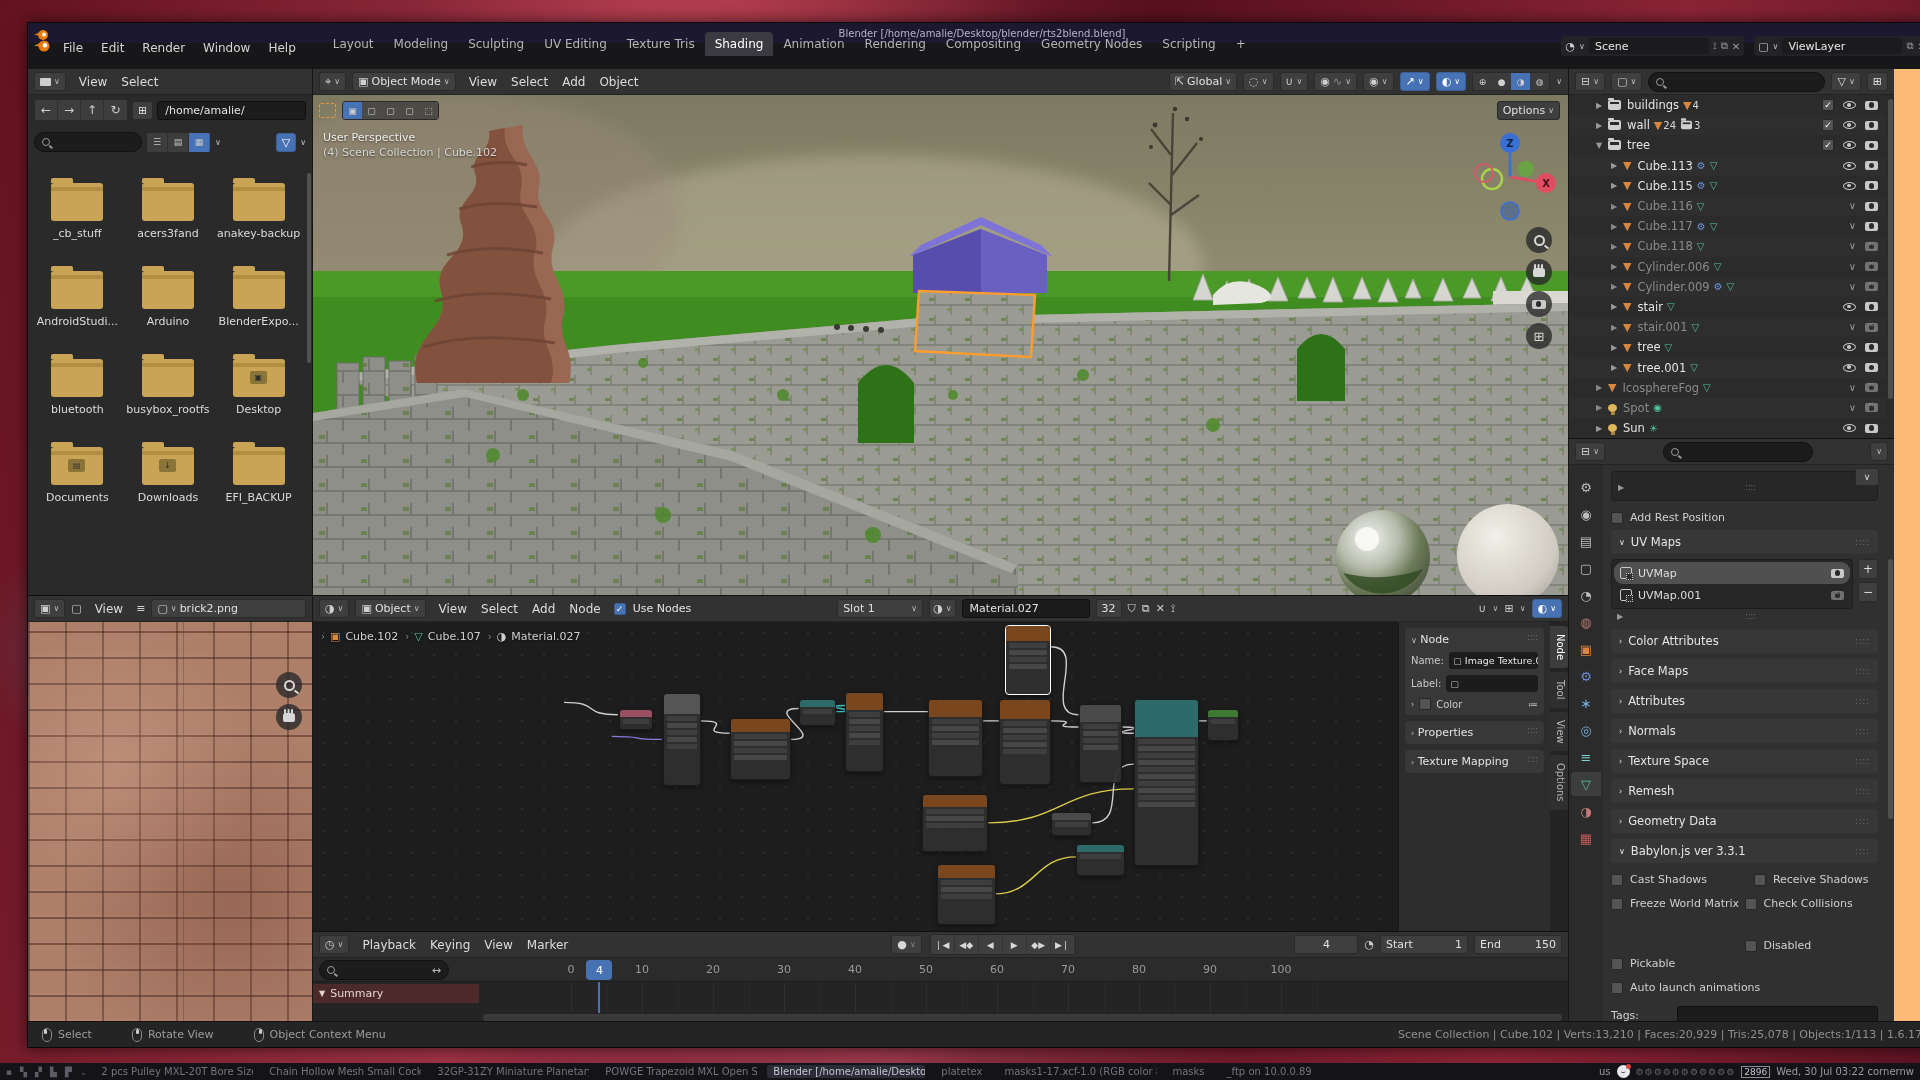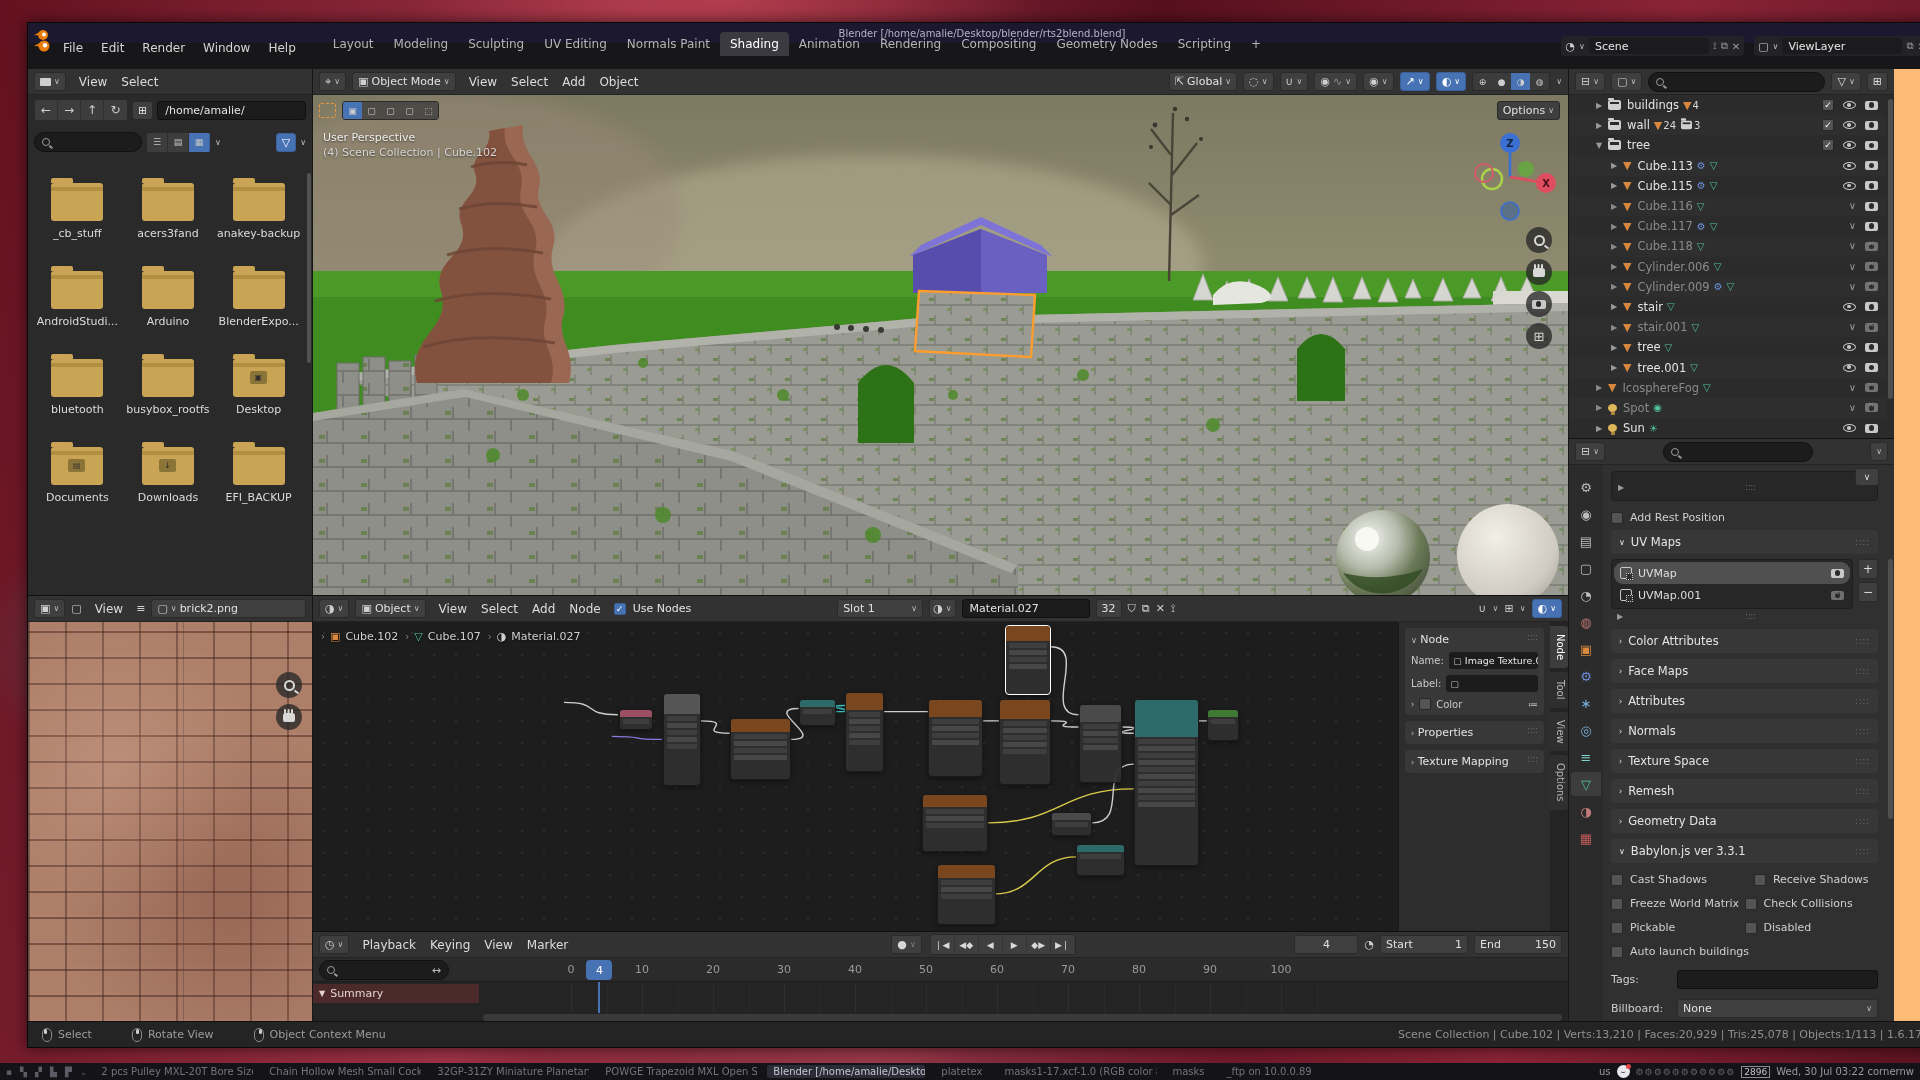--- a/index.html
+++ b/index.html
@@ -201,21 +201,21 @@
           <circle cx="11" cy="6.2" r="2.2" fill="#fff"></circle>
           <path d="M0 7 L7.5 3 L7.5 7.6 Z" fill="#e87d0d"></path>
         </svg>
     </span>
     <span><span class="menu-item">File</span><span class="menu-item">Edit</span><span class="menu-item">Render</span><span class="menu-item">Window</span><span class="menu-item">Help</span></span>
     <span class="ws-tabs">
         <span class="ws-tab">Layout</span>
         <span class="ws-tab">Modeling</span>
         <span class="ws-tab">Sculpting</span>
         <span class="ws-tab">UV Editing</span>
-        <span class="ws-tab">Normals Paint</span>
+        <span class="ws-tab">Texture Tris</span>
         <span class="ws-tab active">Shading</span>
         <span class="ws-tab">Animation</span>
         <span class="ws-tab">Rendering</span>
         <span class="ws-tab">Compositing</span>
         <span class="ws-tab">Geometry Nodes</span>
         <span class="ws-tab">Scripting</span>
         <span class="ws-tab">+</span>
       </span>
     <span class="topright">
       <span class="id-block">
@@ -1412,33 +1412,33 @@
             <span class="chkrow" style="flex: 1 1 0%;">
               <span class="chk"></span>
               <span>Freeze World Matrix</span>
             </span>
             <span class="chkrow" style="flex: 1 1 0%;">
               <span class="chk"></span>
               <span>Check Collisions</span>
             </span>
           </div>
           <div style="display: flex;">
-            <span class="chkrow" style="flex: 1 1 0%;">
+            <span class="chkrow" style="flex: 1 1 0%; margin-top: 36px;">
               <span class="chk"></span>
               <span>Pickable</span>
             </span>
             <span class="chkrow" style="flex: 1 1 0%;">
               <span class="chk"></span>
               <span>Disabled</span>
             </span>
           </div>
         </div>
       <div class="chkrow" style="margin-top:11px">
           <span class="chk"></span>
-          <span>Auto launch buildings</span>
+          <span>Auto launch animations</span>
         </div>
       <div style="display:flex;align-items:center;gap:8px;margin-top:12px">
         <span style="font-size:11px;color:#cfcfcf;width:58px">Tags:</span>
         <span class="txtfield" style="flex:1"></span>
       </div>
       <div style="display:flex;align-items:center;gap:8px;margin-top:10px">
         <span style="font-size:11px;color:#cfcfcf;width:58px">Billboard:</span>
         <span class="hbtn" style="flex:1;justify-content:space-between">
             <span>None</span>
             <span class="chev">∨</span>

